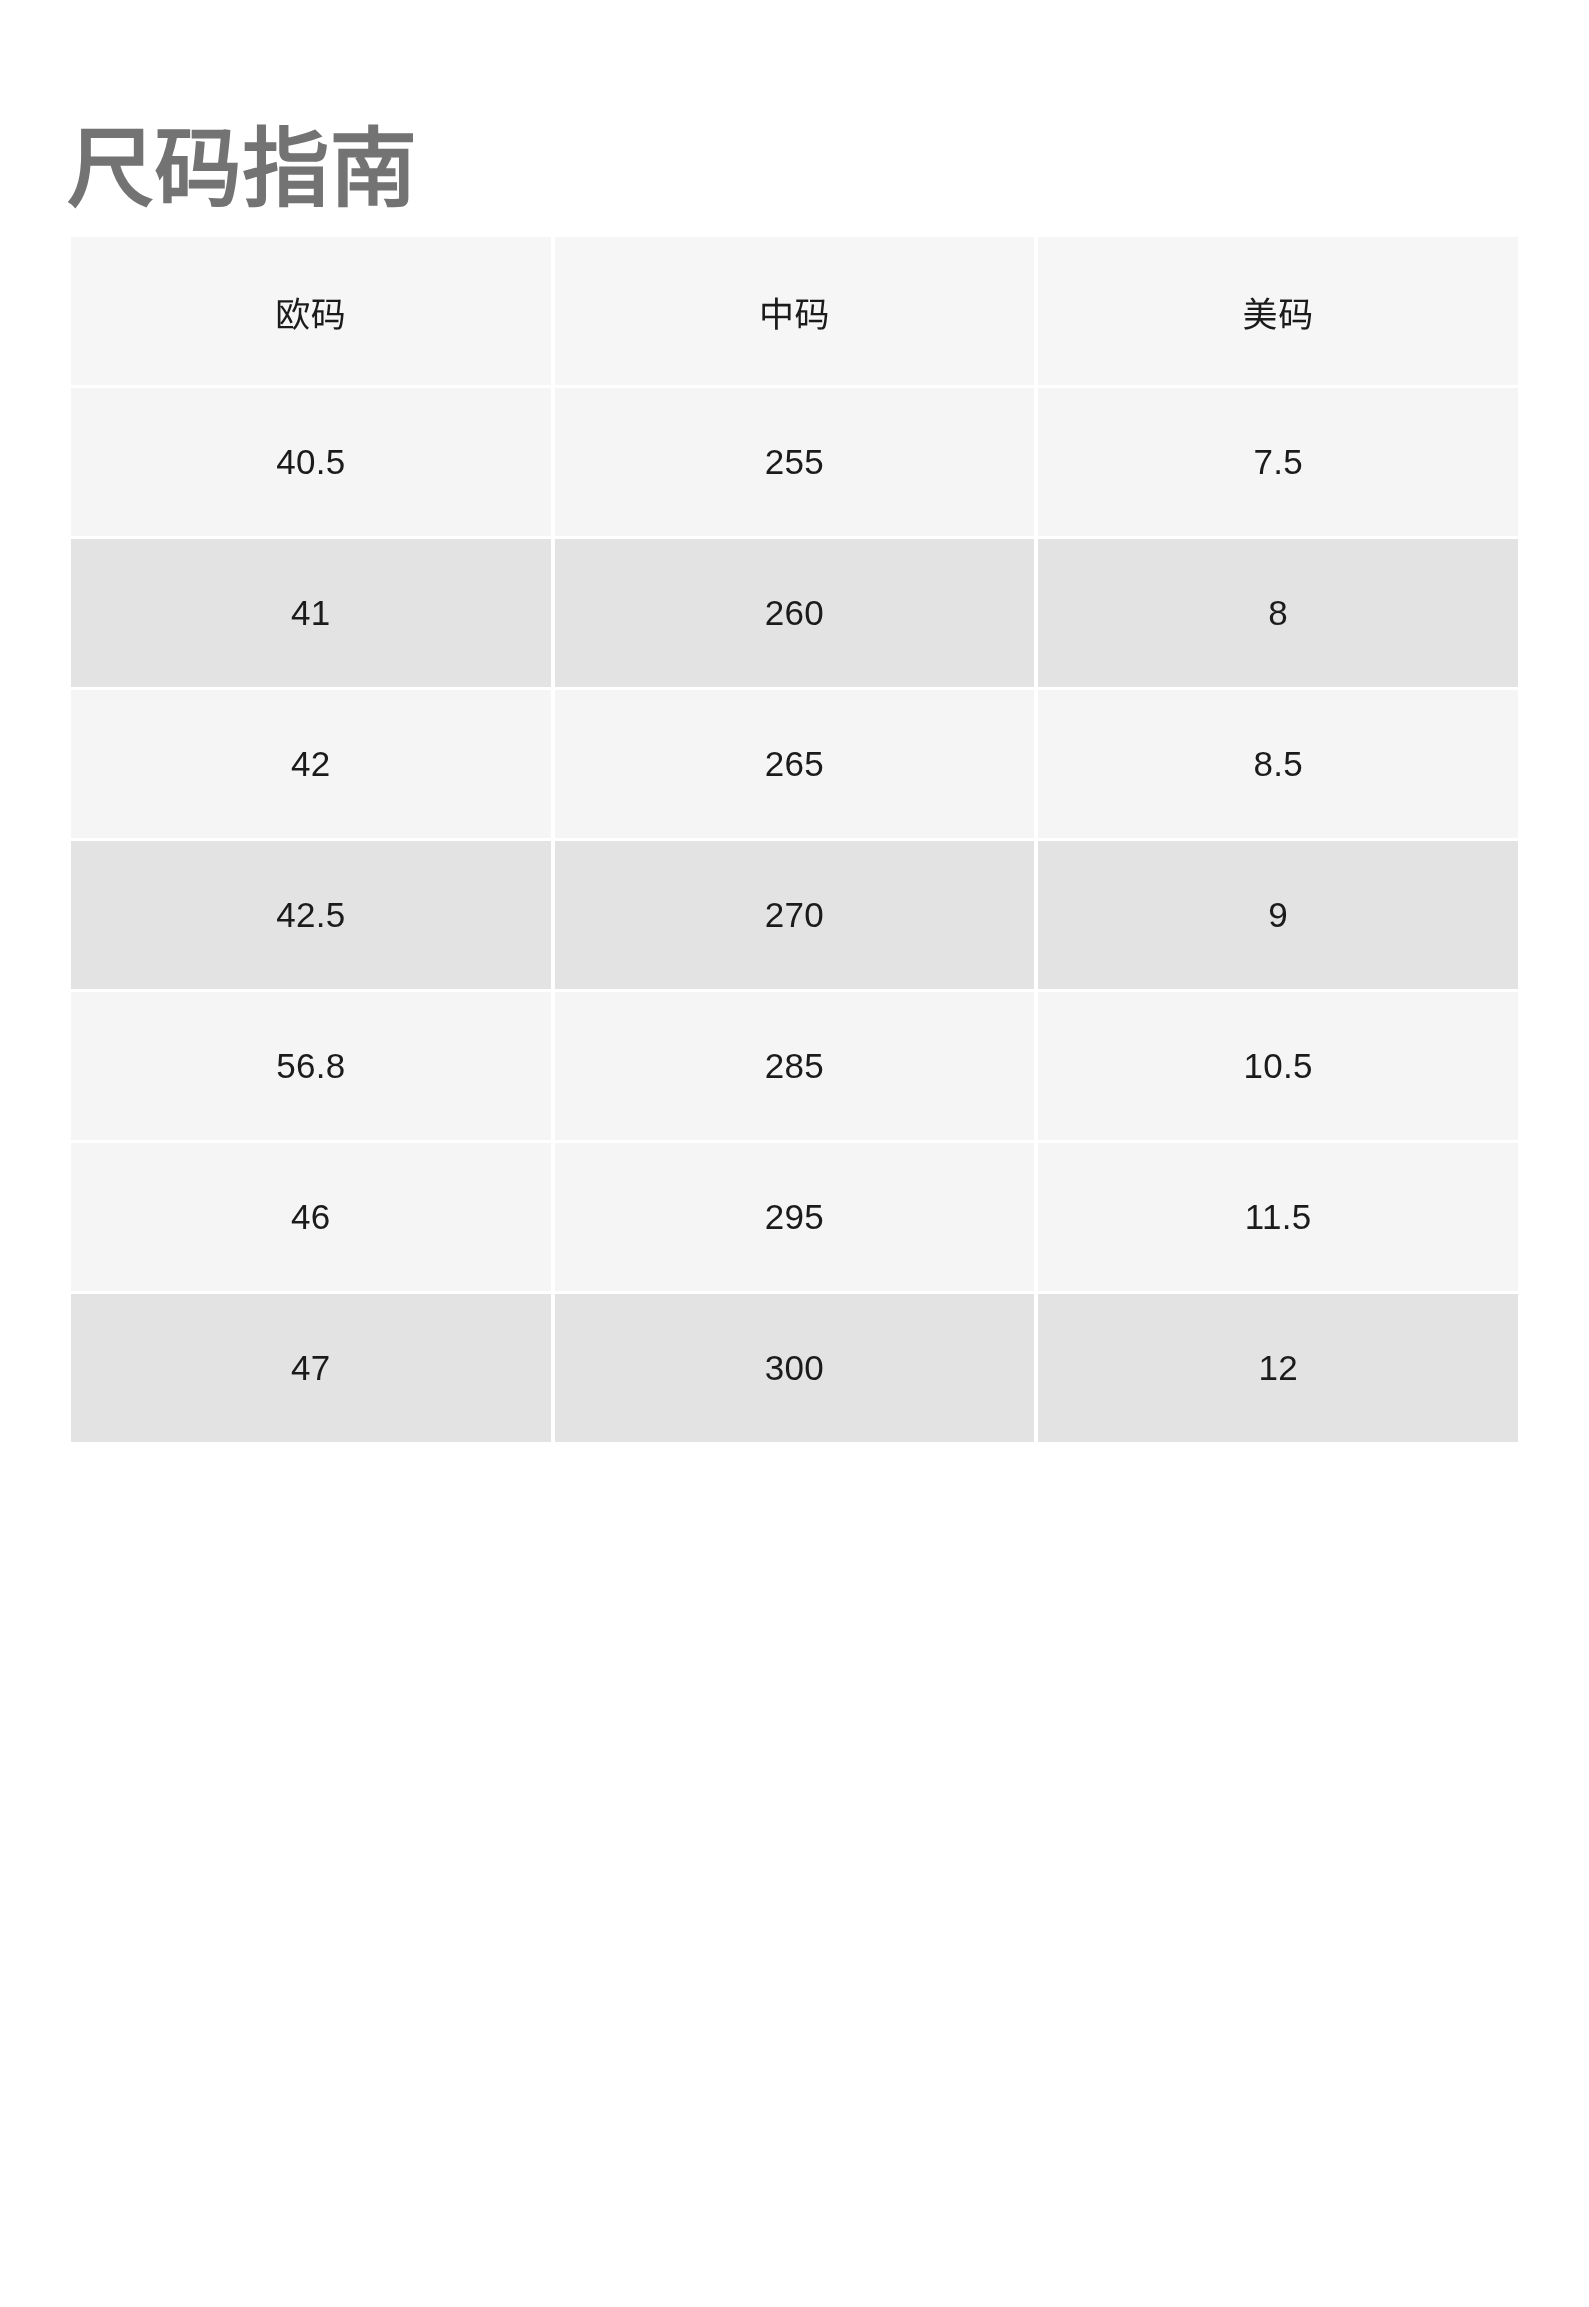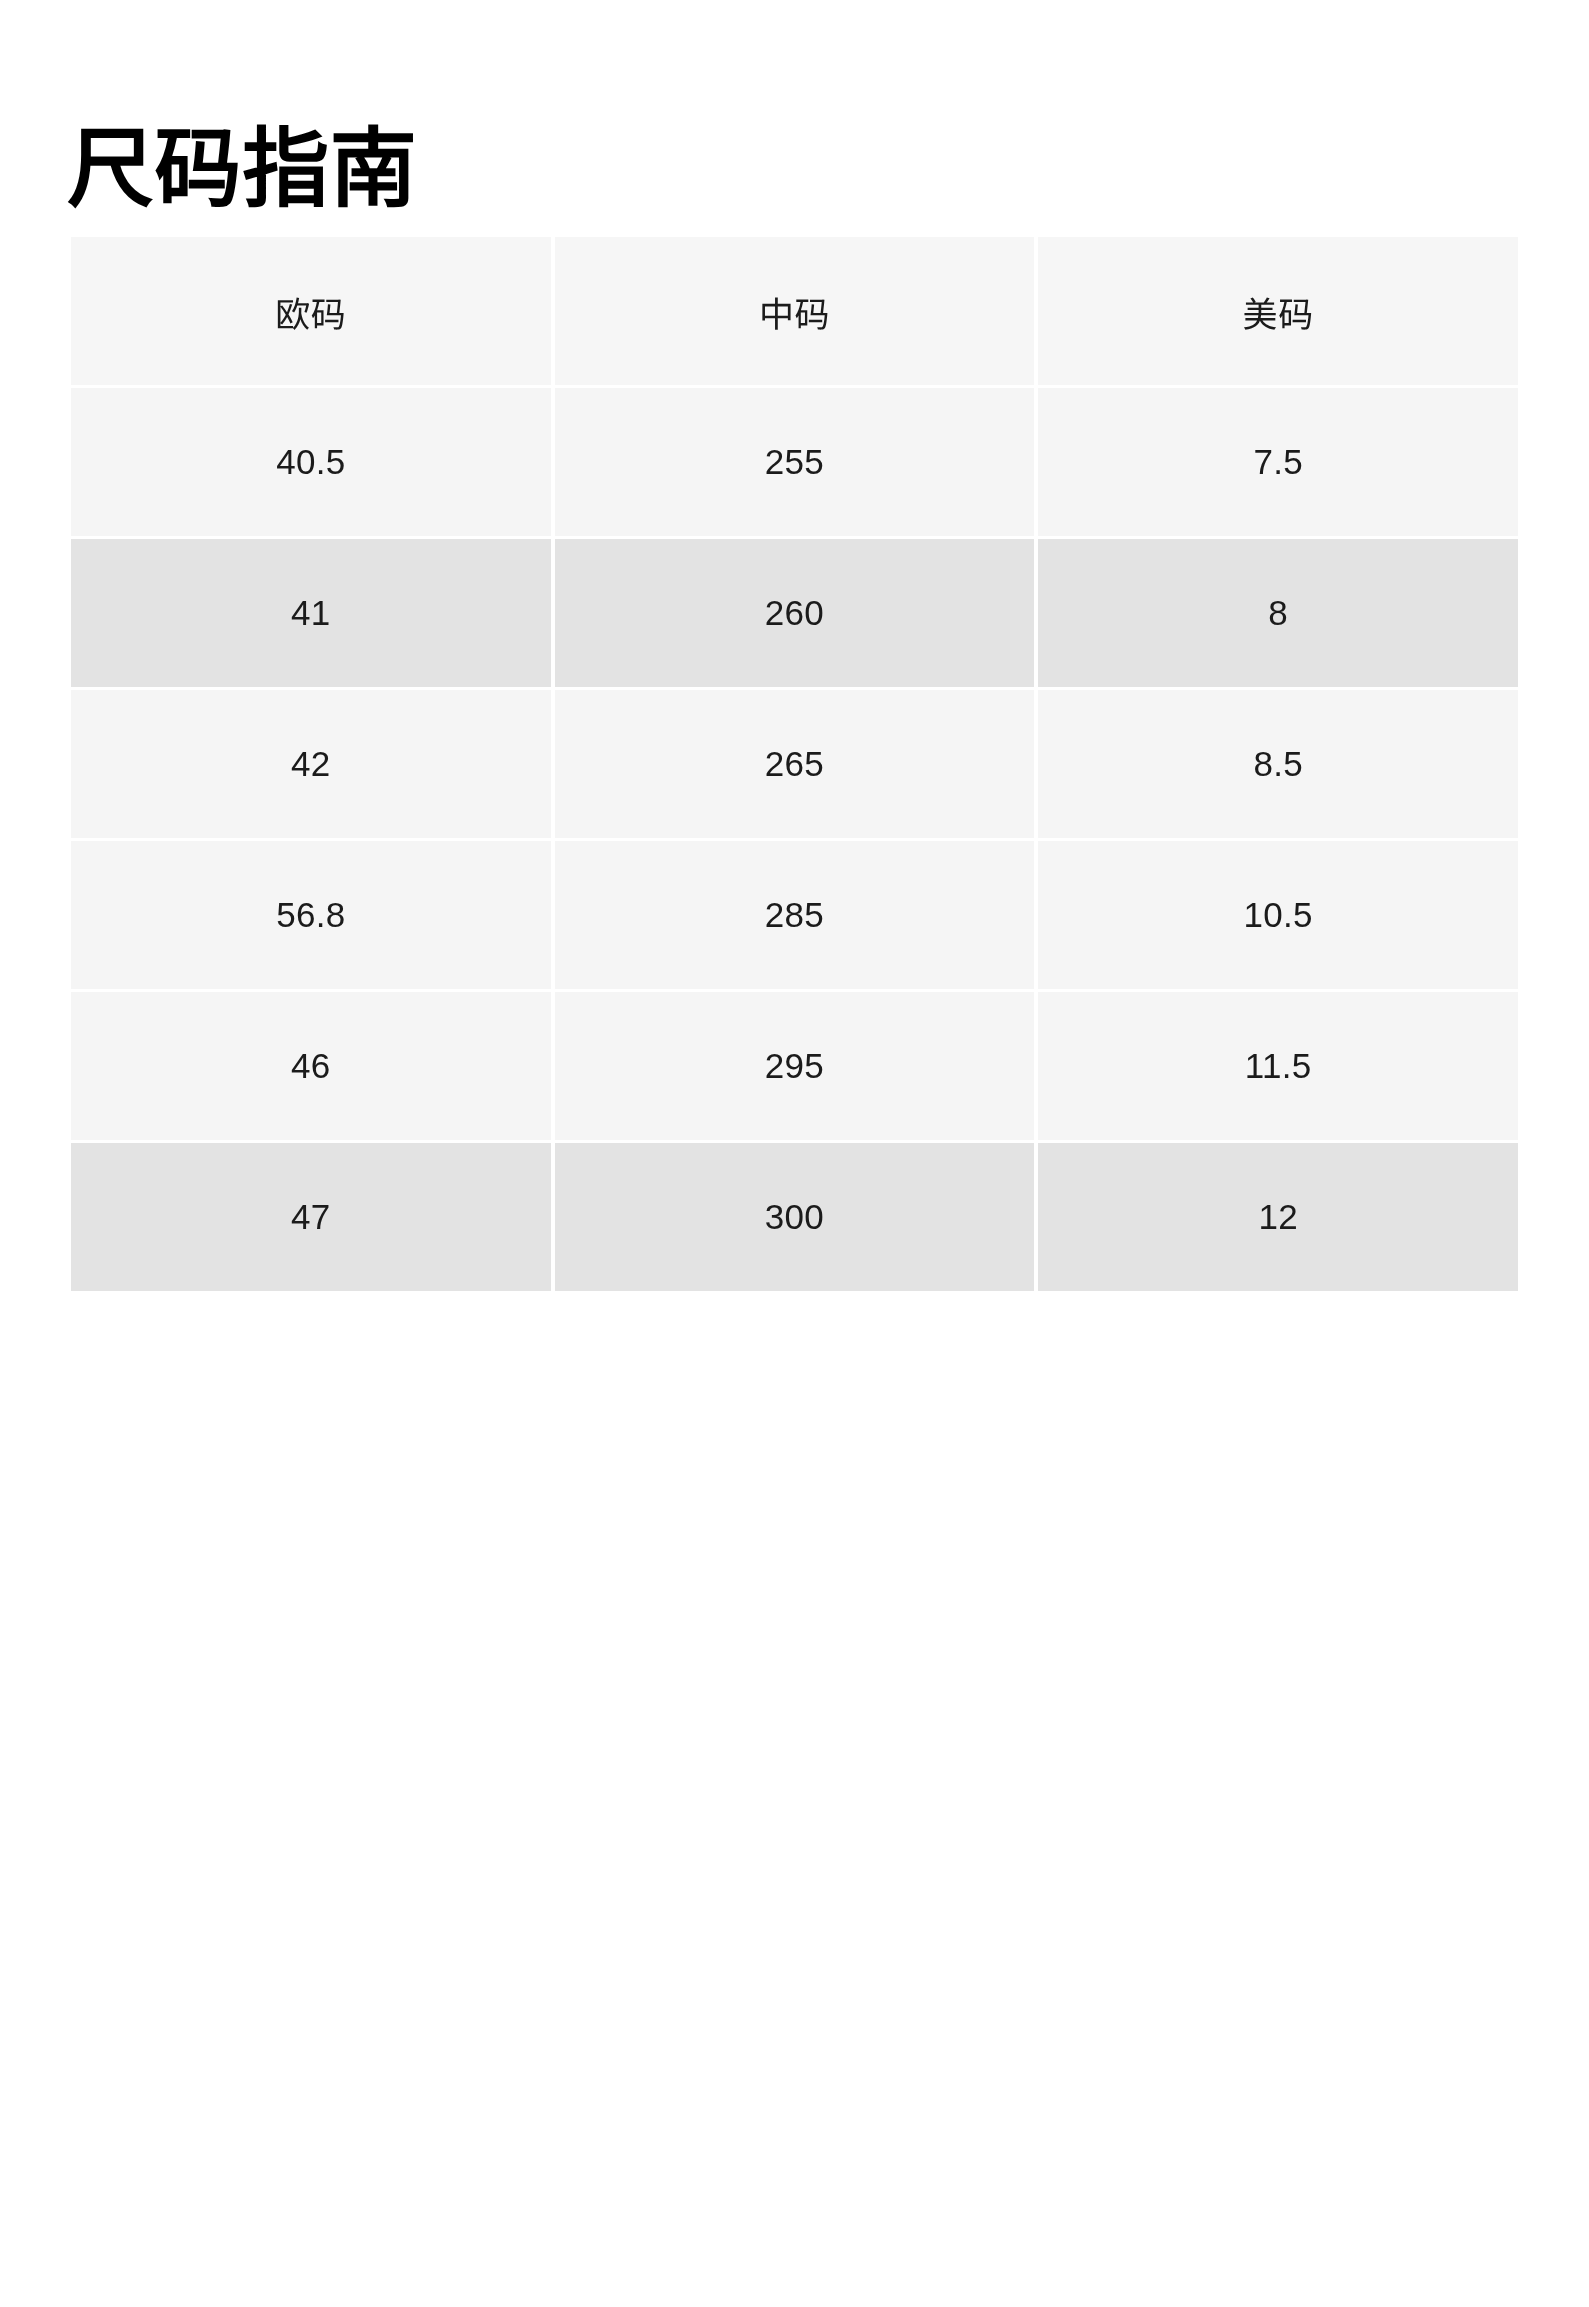--- a/index.html
+++ b/index.html
@@ -22,21 +22,21 @@
     background: #ffffff;
   }
   .page-title {
     position: absolute;
     left: 67px;
     top: 61px;
     font-size: 87px;
     line-height: 1.15;
     font-weight: 700;
     letter-spacing: 0.6px;
-    color: #000000;
+    color: #737373;
     white-space: nowrap;
   }
   .size-table {
     position: absolute;
     left: 67px;
     top: 234px;
     width: 1455px;
     border-collapse: separate;
     border-spacing: 4.5px 3.2px;
     table-layout: fixed;
@@ -97,20 +97,25 @@
         <tr class="row-dark">
           <td>41</td>
           <td>260</td>
           <td>8</td>
         </tr>
         <tr class="row-light">
           <td>42</td>
           <td>265</td>
           <td>8.5</td>
         </tr>
+        <tr class="row-dark">
+          <td>42.5</td>
+          <td>270</td>
+          <td>9</td>
+        </tr>
         <tr class="row-light">
           <td>56.8</td>
           <td>285</td>
           <td>10.5</td>
         </tr>
         <tr class="row-light">
           <td>46</td>
           <td>295</td>
           <td>11.5</td>
         </tr>

